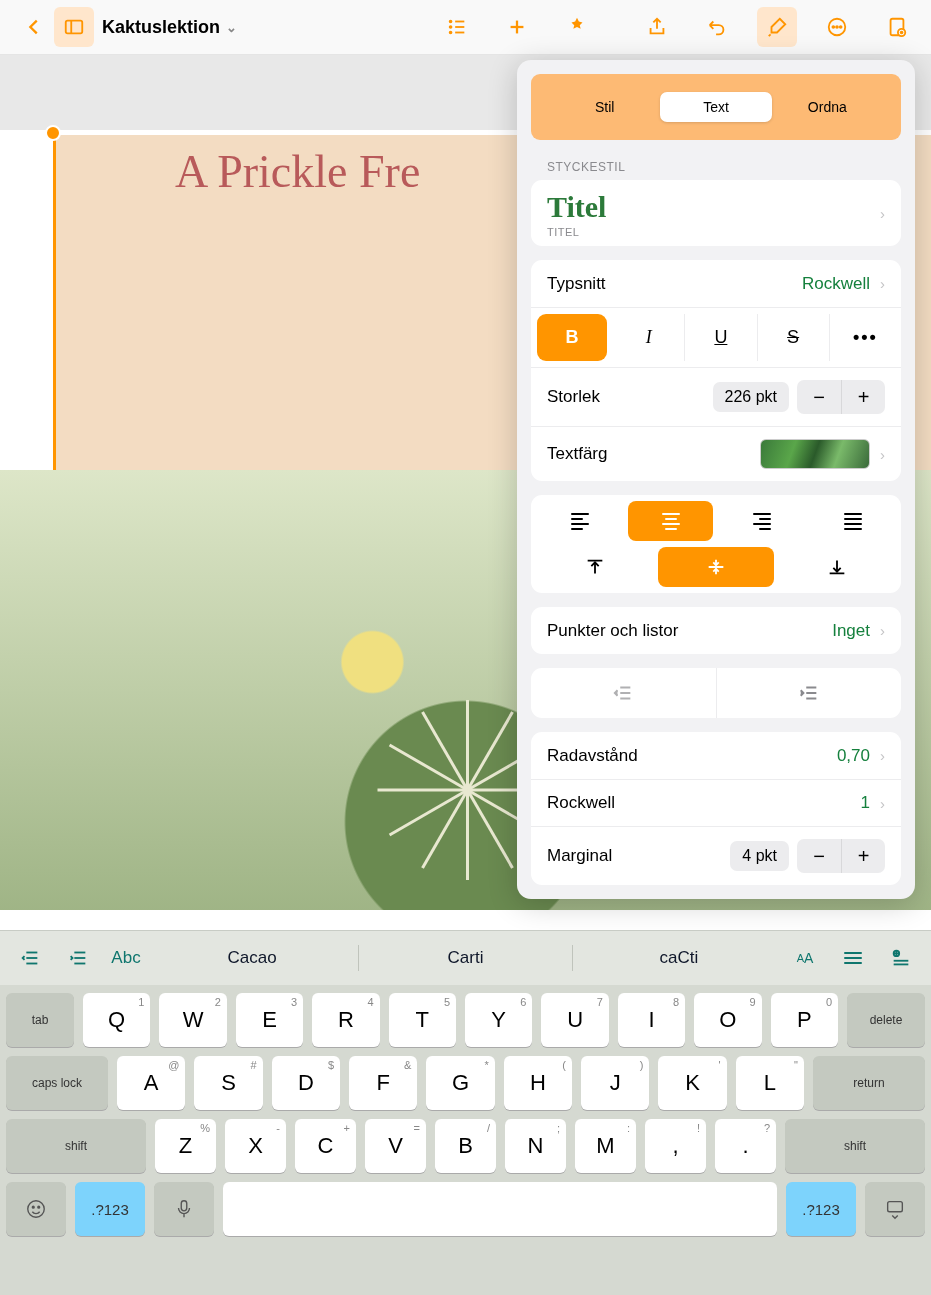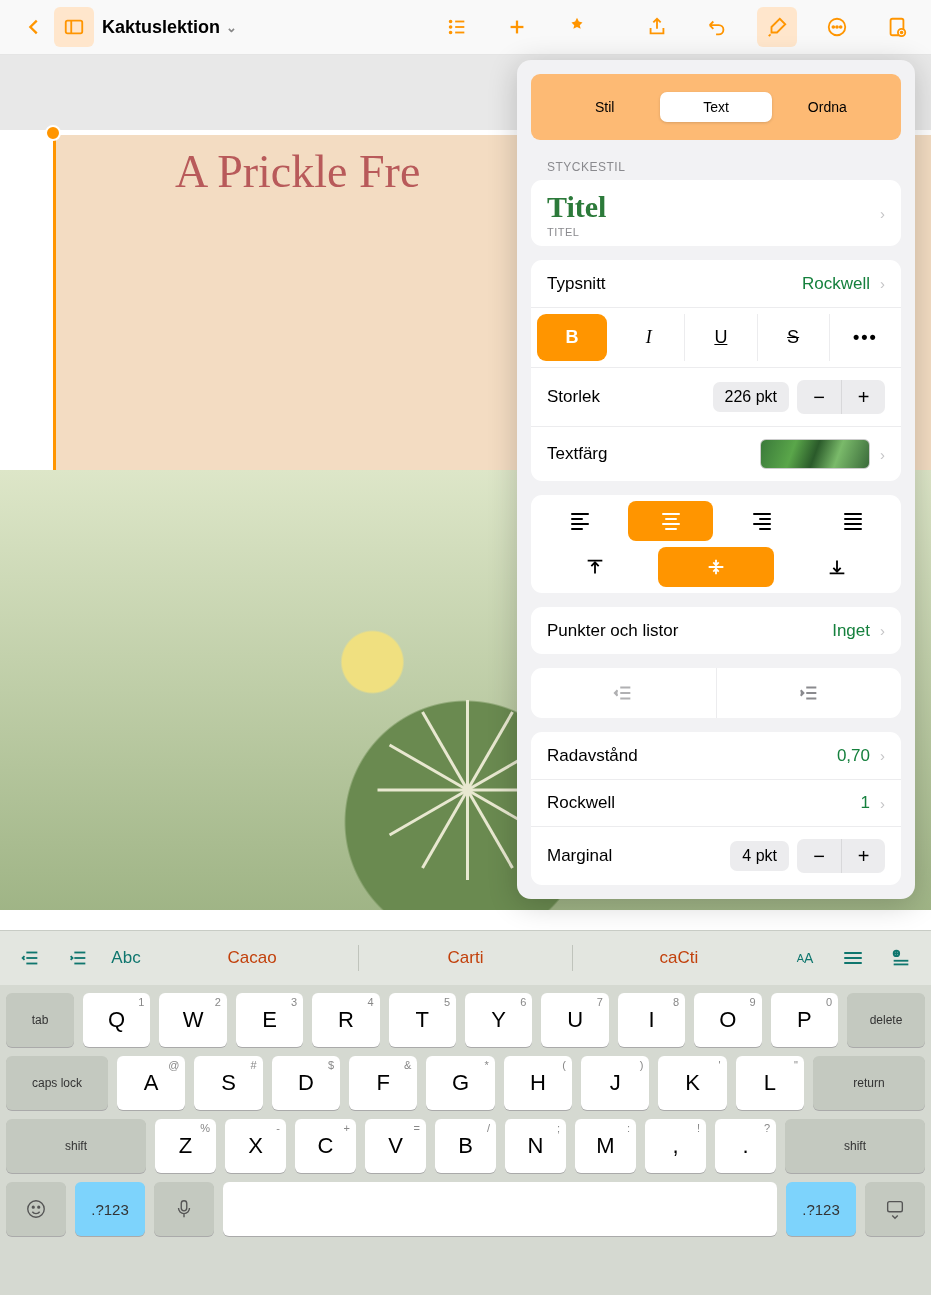--- a/index.html
+++ b/index.html
@@ -70,21 +70,21 @@
   .valign-btn { width:122px; height:40px; display:flex; align-items:center; justify-content:center; border-radius:8px; }
   .valign-btn.on { background:#ff9500; color:#fff; }
   
   .indent-seg { display:flex; }
   .indent-btn { flex:1; height:50px; display:flex; align-items:center; justify-content:center; color:#8a8a8e; font-size:20px; }
   .indent-btn+.indent-btn { border-left:1px solid #ececee; }
   
   
   .shortcut { position:absolute; left:0; right:0; bottom:310px; height:55px; background:#e3e6e0; border-top:1px solid #c8ccc5; display:flex; align-items:center; padding:0 10px; gap:8px; }
   .sc-btn { width:40px; height:40px; display:flex; align-items:center; justify-content:center; color:#0f766e; font-size:18px; }
-  .sc-word { flex:1; text-align:center; font-size:17px; color:#c2410c; padding:0 20px; }
+  .sc-word { flex:1; text-align:center; font-size:17px; color:#0f172a; padding:0 20px; }
   .sc-sep { width:1px; height:26px; background:#c0c4bc; }
   
   
   .kbd { position:absolute; left:0; right:0; bottom:0; height:310px; background:#d5d9d1; padding:8px 6px 6px; display:flex; flex-direction:column; gap:9px; }
   .krow { display:flex; gap:9px; justify-content:center; }
   .key { background:#fff; border-radius:6px; box-shadow:0 1px 0 #aaa; height:54px; flex:1; display:flex; align-items:center; justify-content:center; font-size:22px; color:#000; position:relative; max-width:78px; }
   .key .hint { position:absolute; top:3px; right:6px; font-size:11px; color:#888; }
   .key.func { background:#c4c9c0; font-size:15px; color:#333; max-width:none; }
   .key.func.sm { font-size:12px; }
   .key.space { max-width:none; flex:4; background:#fff; }

